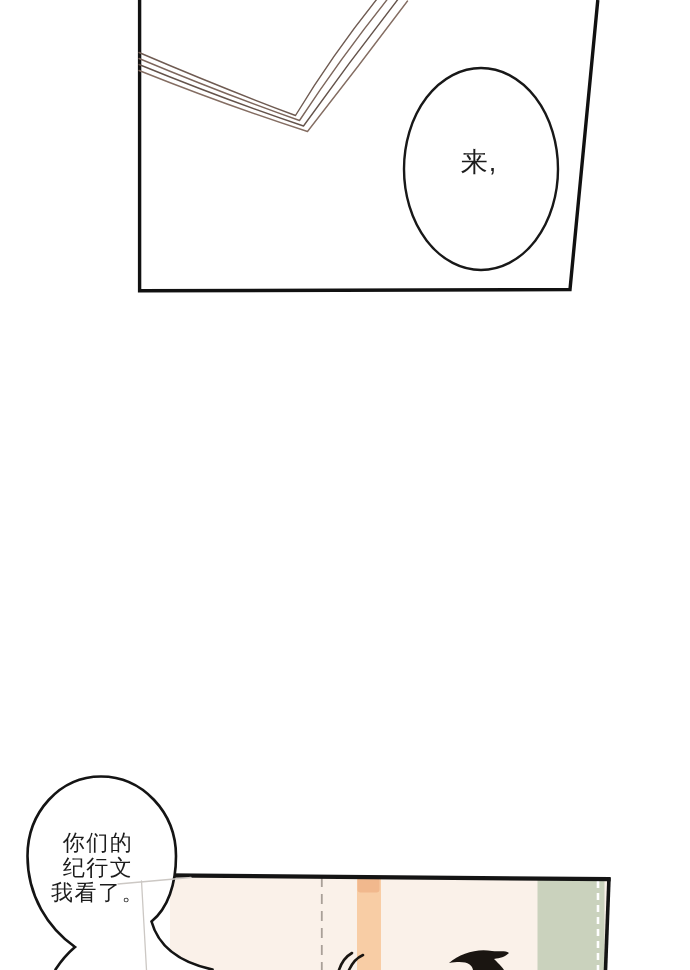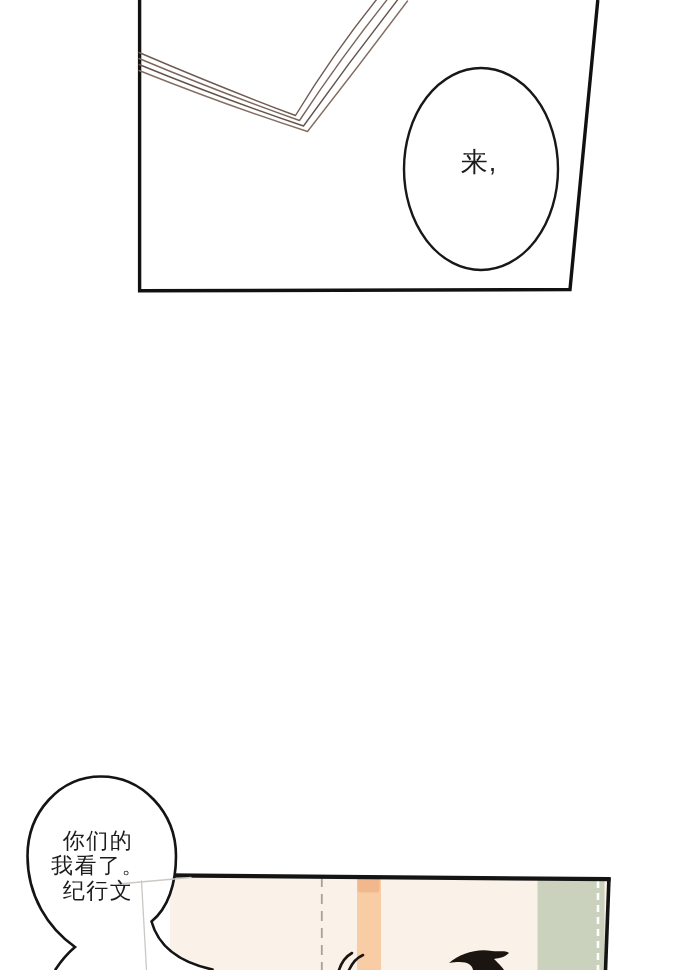--- a/index.html
+++ b/index.html
@@ -17,21 +17,21 @@
     text-align:center;
     white-space:nowrap;
     pointer-events:none;
   }
   .txt-top{
     left:401px;top:146px;width:156px;
     font-size:27px;line-height:32px;letter-spacing:1px;
   }
   .txt-bubble{
     left:18px;top:830px;width:160px;
-    font-size:22px;line-height:25px;letter-spacing:1.5px;font-family:Liberation Mono, monospace;
+    font-size:22px;line-height:25px;letter-spacing:1.5px;
   }
   .st-ink{stroke:#141414;fill:none;}
   .st-page{fill:none;stroke-linecap:round;}
 </style>
 </head>
 <body>
 
 <div class="canvas">
 
   <svg class="art" viewBox="0 0 690 970">
@@ -82,17 +82,17 @@
              C 61,961 68,953 75,947 Z" fill="#ffffff" stroke="#141414" stroke-width="2.6"></path>
 
     <path class="st-page" d="M 118,884 L 191,877.5" stroke-width="1.3" stroke="#ccc8c4"></path>
     <path class="st-page" d="M 141.5,881 L 146.5,970" stroke-width="1.3" stroke="#ccc8c4"></path>
   </svg>
 
   <div class="txt txt-top">来,</div>
 
   <div class="txt txt-bubble">
     <div>你们的</div>
+    <div>纪行文</div>
     <div>我看了。</div>
-    <div>纪行文</div>
   </div>
 
 </div>
 
 </body></html>

